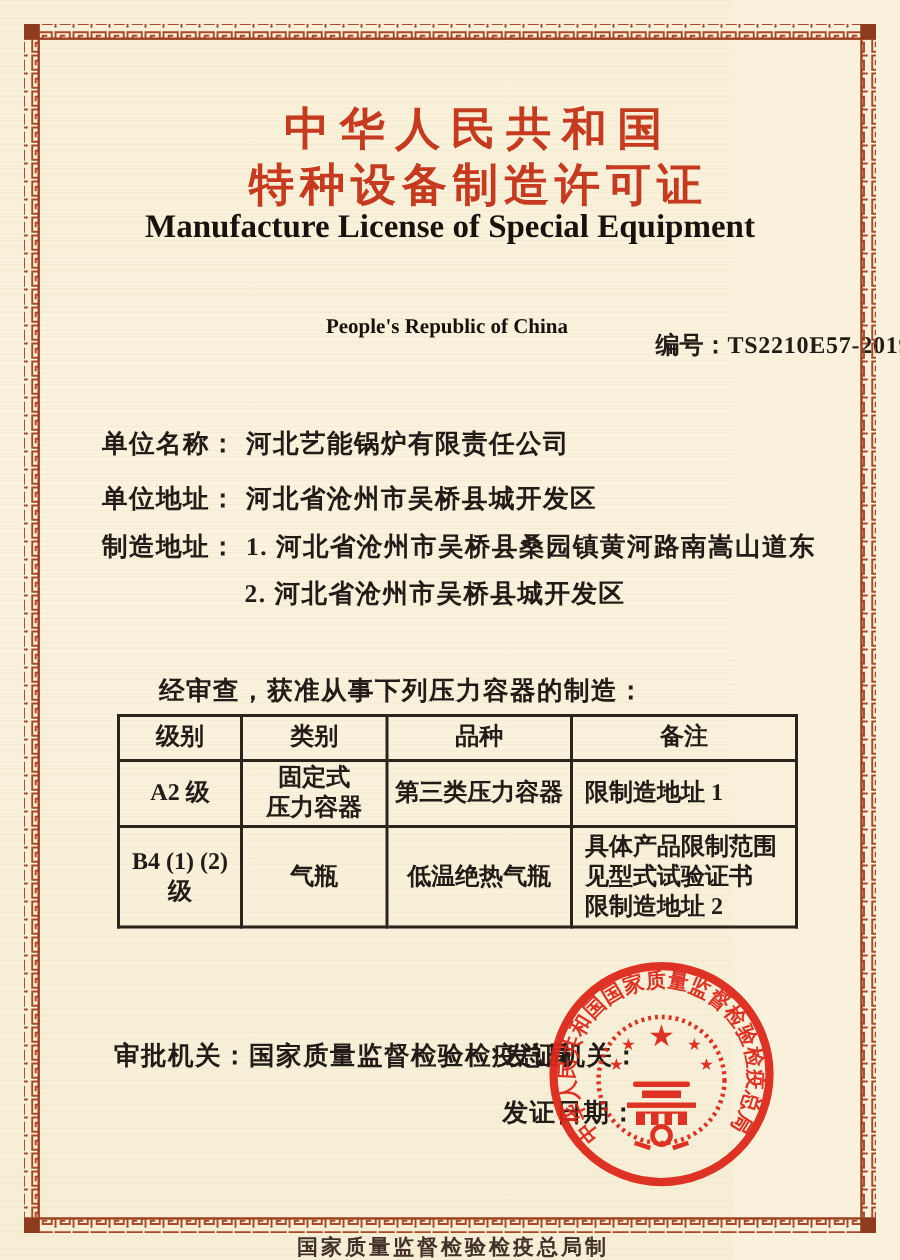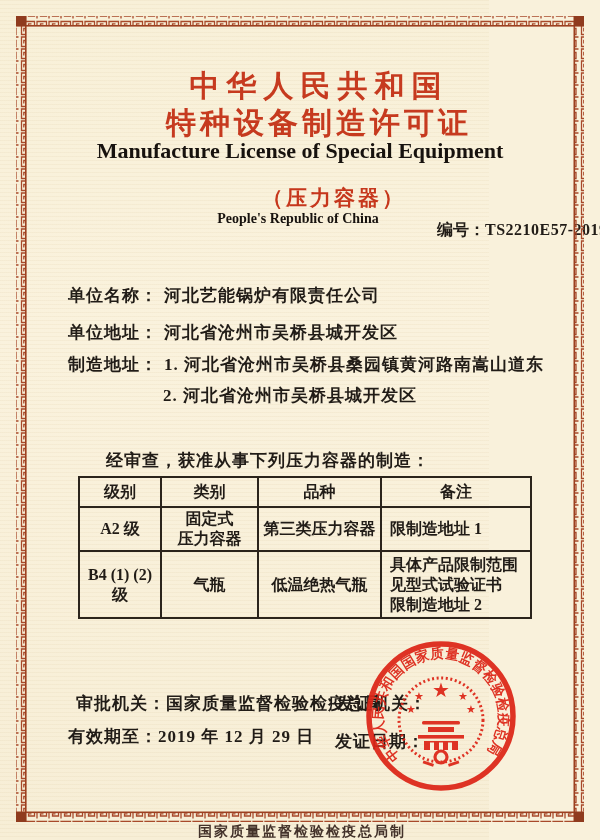--- a/index.html
+++ b/index.html
@@ -71,21 +71,20 @@
     <rect x="16" y="16" width="10" height="10" fill="#8f3b1e"></rect>
     <rect x="574" y="16" width="10" height="10" fill="#8f3b1e"></rect>
     <rect x="16" y="812" width="10" height="10" fill="#8f3b1e"></rect>
     <rect x="574" y="812" width="10" height="10" fill="#8f3b1e"></rect>
   </svg>
 
   <div class="abs title-cn" style="left:319px;top:66px;font-size:30px;letter-spacing:7px;">中华人民共和国</div>
   <div class="abs title-cn" style="left:319px;top:103px;font-size:30px;letter-spacing:4px;">特种设备制造许可证</div>
   <div class="abs title-en" style="left:300px;top:138px;font-size:22px;">Manufacture License of Special Equipment</div>
   <div class="abs title-en" style="left:298px;top:163px;font-size:14px;margin-top:48px;">People's Republic of China</div>
-  <div class="abs title-cn" style="left:334px;top:184px;font-size:21px;letter-spacing:3px;color:#c6371c;">（压力容器）</div>
 
   <div class="abs cjk" style="left:437px;top:220px;font-size:16px;white-space:nowrap;">
     <span>编号：</span><span style="letter-spacing:0.5px;">TS2210E57-2019</span>
   </div>
 
   <div class="abs cjk info-row" style="left:68px;top:321px;">
     <span>单位地址：</span><span class="val">河北省沧州市吴桥县城开发区</span>
   </div>
   <div class="abs cjk info-row" style="left:68px;top:284px;">
     <span>单位名称：</span><span class="val">河北艺能锅炉有限责任公司</span>
@@ -130,23 +129,20 @@
 限制造地址 2</td>
     </tr>
   </tbody>
     </table>
 
   <div class="abs cjk footer-label" style="left:76px;top:692px;">
     <span>审批机关：</span><span>国家质量监督检验检疫总局</span>
   </div>
   <div class="abs cjk footer-label" style="left:337px;top:692px;">发证机关：</div>
 
-  <div class="abs cjk footer-label" style="left:68px;top:725px;">
-    <span>有效期至：</span><span>2019 年 12 月 29 日</span>
-  </div>
   <div class="abs cjk footer-label" style="left:335px;top:730px;">发证日期：</div>
 
   <svg class="abs seal-wrap" style="left:359px;top:634px;z-index:5;opacity:0.93;" width="164" height="164" viewBox="0 0 164 164">
     <g fill="#dd2517" stroke="none">
       <circle cx="82" cy="82" r="72" fill="none" stroke="#dd2517" stroke-width="5.5"></circle>
       <path id="sealArc" d="M 41 123 A 58 58 0 1 1 123 123" fill="none"></path>
       <text font-size="14" font-weight="700" fill="#dd2517" letter-spacing="0.5">
         <textPath href="#sealArc" startOffset="0" textLength="266" lengthAdjust="spacingAndGlyphs">中华人民共和国国家质量监督检验检疫总局</textPath>
       </text>
       <g>

